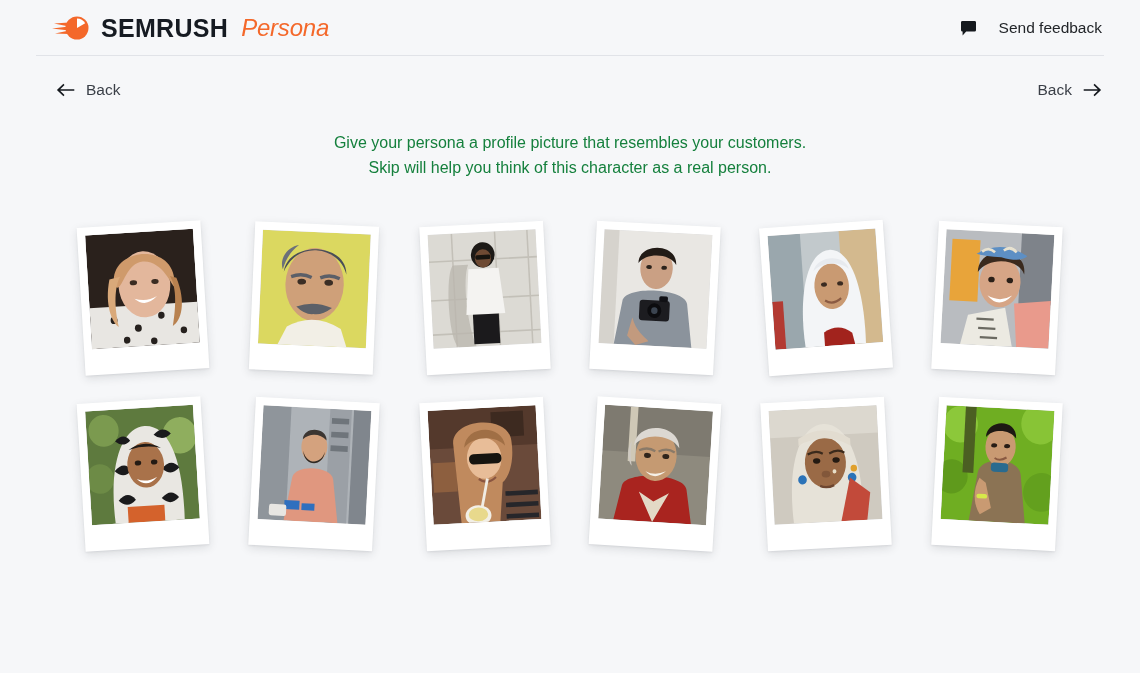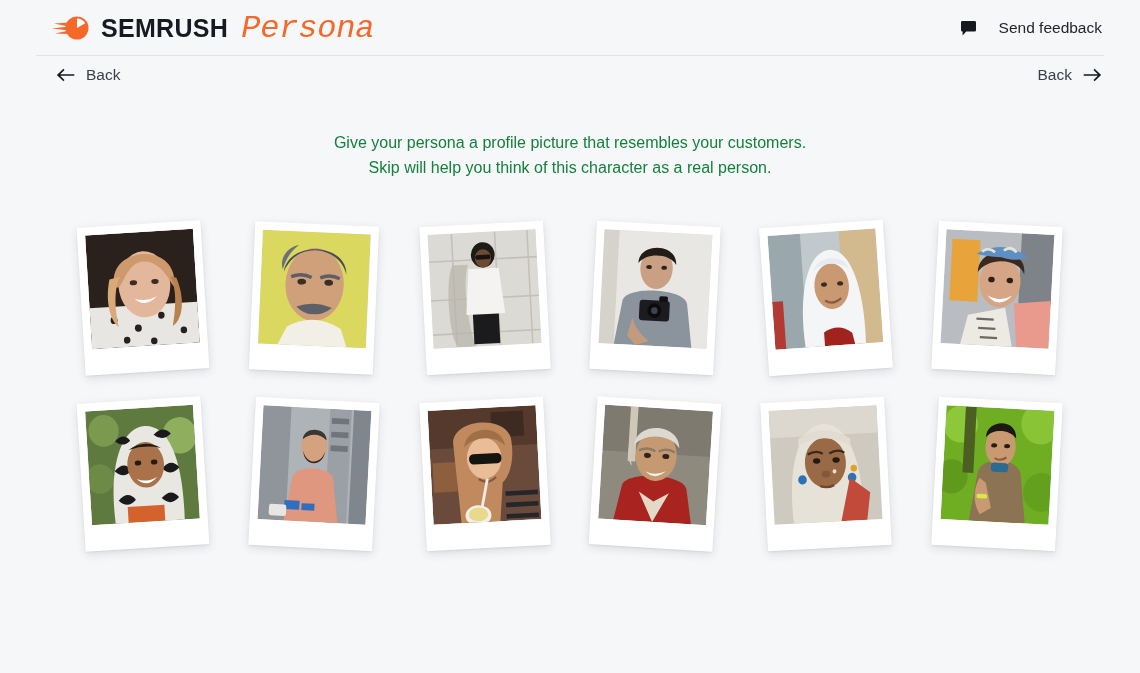--- a/index.html
+++ b/index.html
@@ -46,24 +46,24 @@
     display: block;
     flex: none;
   }
   .brand-name {
     font-size: 25px;
     font-weight: 700;
     letter-spacing: 0.3px;
     color: #161b22;
   }
   .brand-sub {
-    font-size: 32px;
+    font-size: 24px;
     font-weight: 400;
     color: #f4682a;
-    font-family: Liberation Mono, monospace;
+    font-family: Liberation Sans, sans-serif;
     font-style: italic;
     letter-spacing: -0.2px;
     margin-left: 4px;
   }
 
   .header-right {
     margin-left: auto;
     display: flex;
     align-items: center;
     gap: 24px;
@@ -91,21 +91,21 @@
     color: #8a9099;
     font-size: 15.5px;
     font-family: inherit;
     cursor: pointer;
   }
 
   
   .navrow {
     height: 48px;
     display: flex;
-    align-items: flex-start;
+    align-items: center;
     padding: 0 38px 0 56px;
     margin-top: 10px;
     gap: 10px;
   }
   .navbtn {
     display: flex;
     align-items: center;
     gap: 11px;
     font-size: 15.5px;
     color: #3a3f47;

